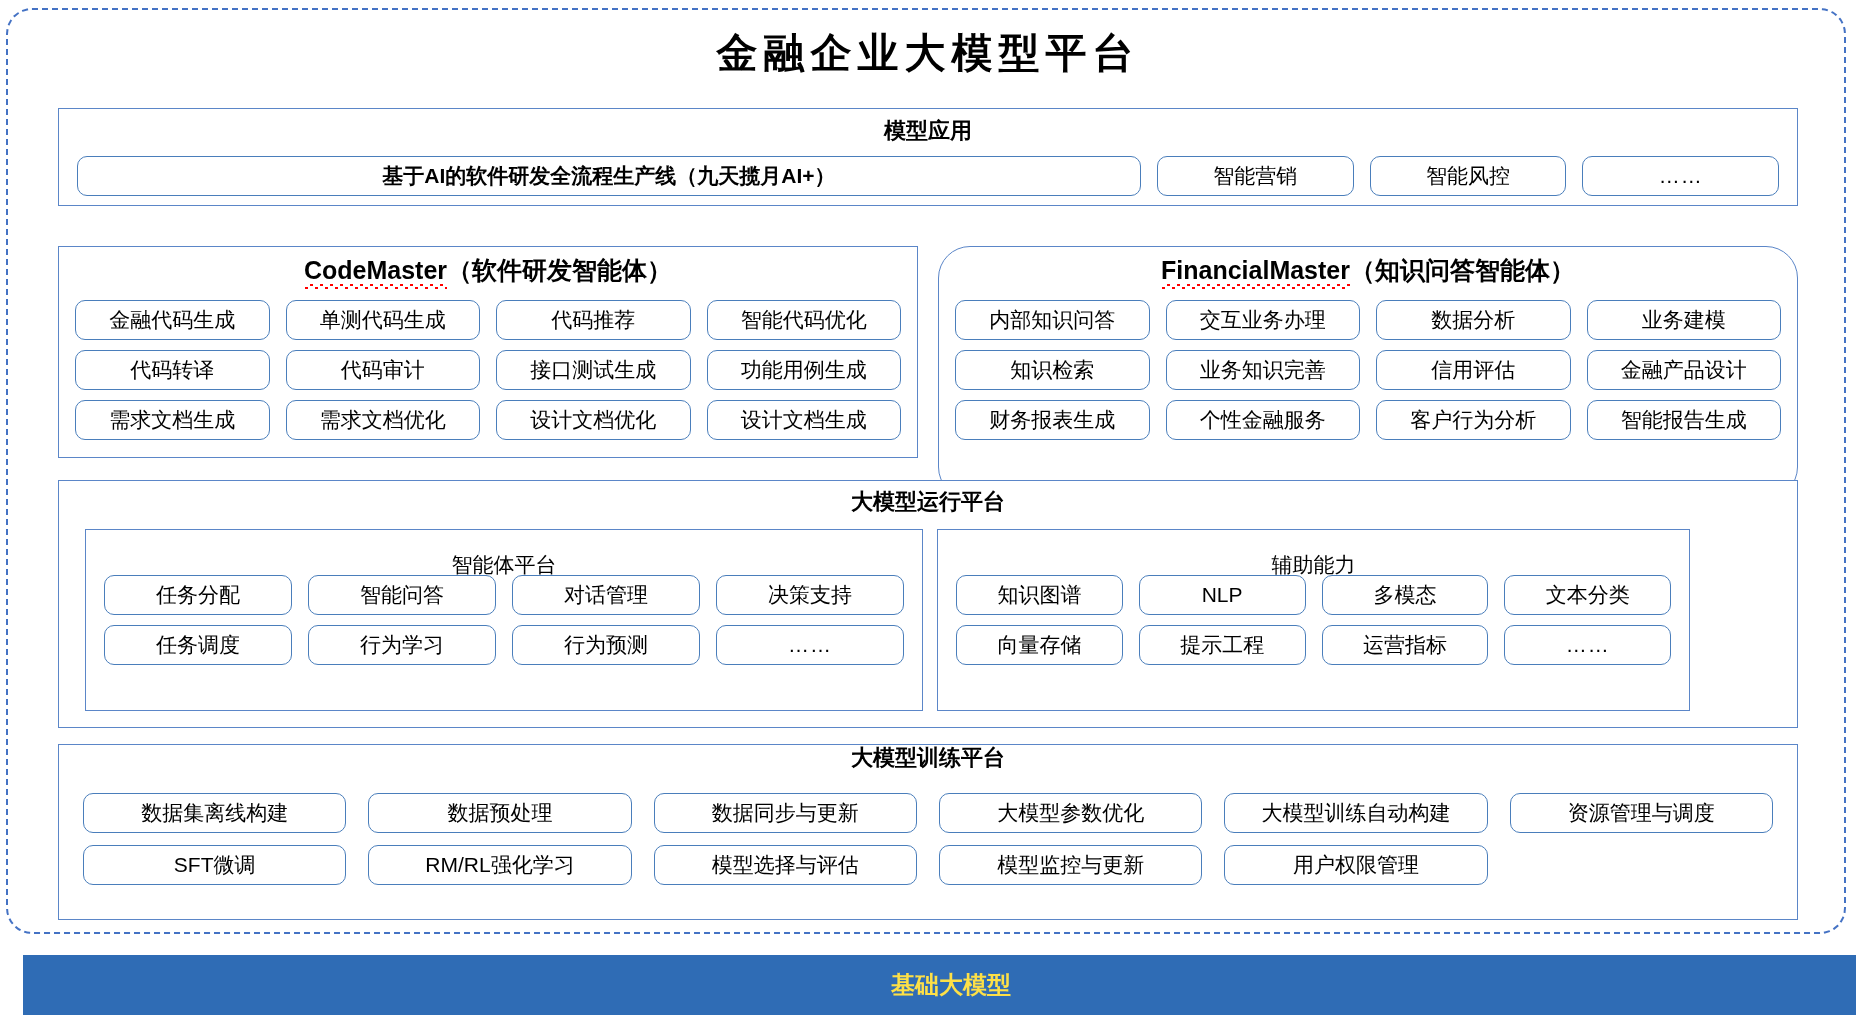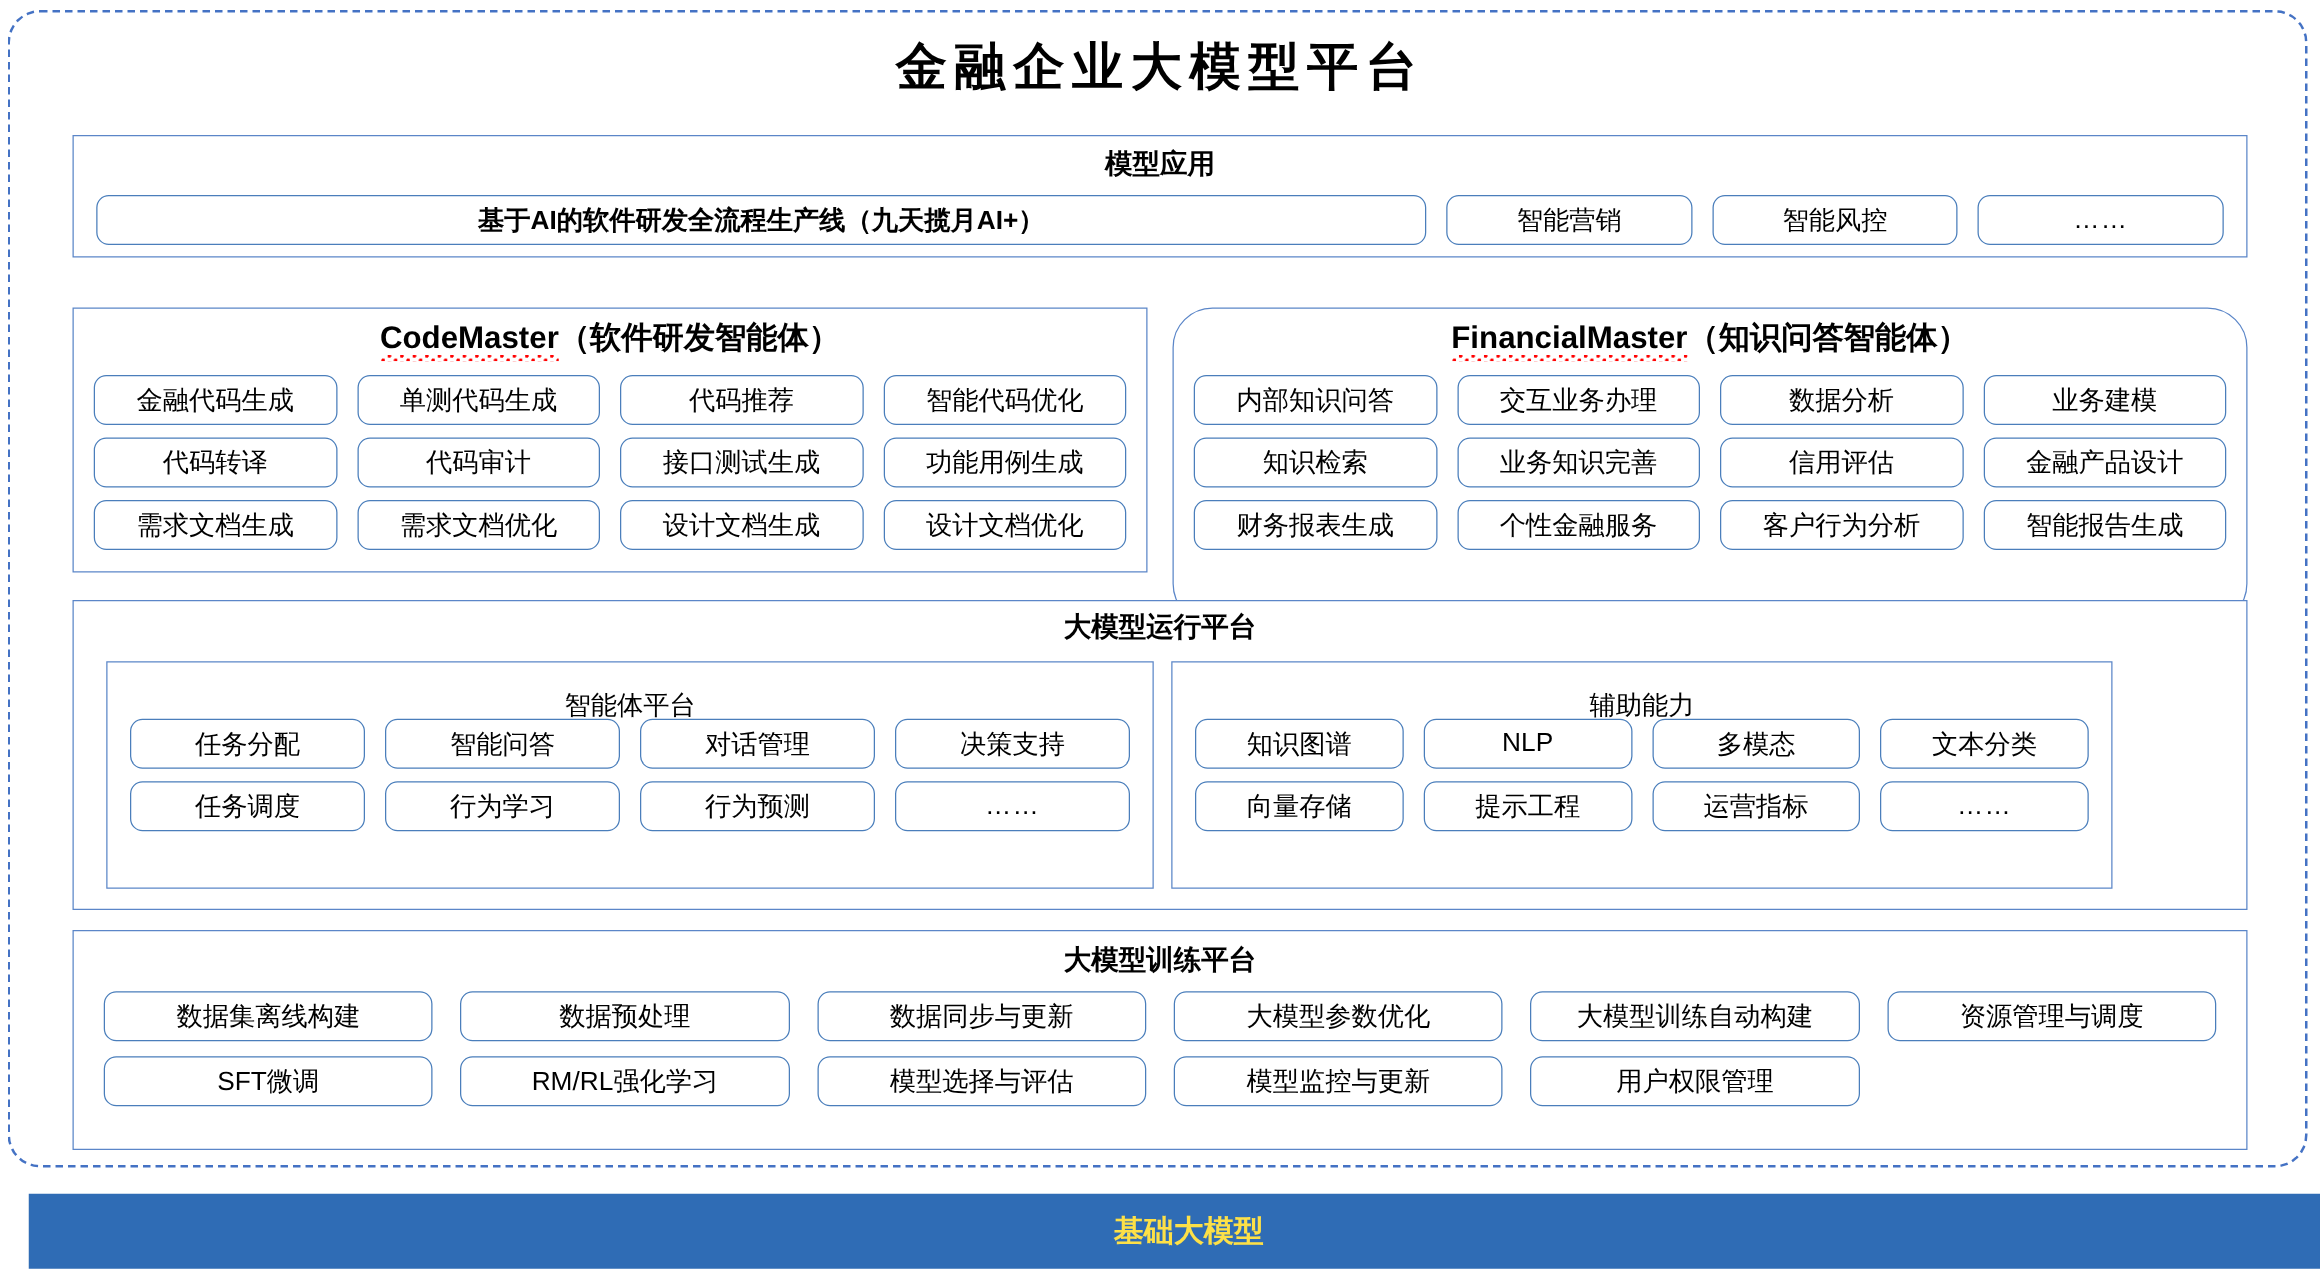--- a/index.html
+++ b/index.html
@@ -148,21 +148,21 @@
   .subpanel > .panel-title { margin-top: 24px; }
   .sub-grid {
     position: absolute;
     left: 18px;
     right: 18px;
     top: 45px;
   }
 
   
   #training-panel { left: 58px; top: 744px; width: 1740px; height: 176px; }
-  #training-panel > .panel-title { margin-top: 12px; }
+  #training-panel > .panel-title { margin-top: 2px; }
   .training-grid {
     position: absolute;
     left: 24px;
     right: 24px;
     top: 48px;
     gap: 12px 22px;
   }
 
   
   #base-model-bar {
@@ -207,22 +207,22 @@
     <div class="chip">金融代码生成</div>
     <div class="chip">单测代码生成</div>
     <div class="chip">代码推荐</div>
     <div class="chip">智能代码优化</div>
     <div class="chip">代码转译</div>
     <div class="chip">代码审计</div>
     <div class="chip">接口测试生成</div>
     <div class="chip">功能用例生成</div>
     <div class="chip">需求文档生成</div>
     <div class="chip">需求文档优化</div>
+    <div class="chip">设计文档优化</div>
     <div class="chip">设计文档生成</div>
-    <div class="chip">设计文档优化</div>
   </div>
 </div>
 
 <div class="panel" id="financialmaster-panel">
   <div class="panel-title agent-title">
     <span class="squiggle">FinancialMaster</span><span>（知识问答智能体）</span>
   </div>
   <div class="chip-grid cols4 agent-grid">
     <div class="chip">内部知识问答</div>
     <div class="chip">交互业务办理</div>

